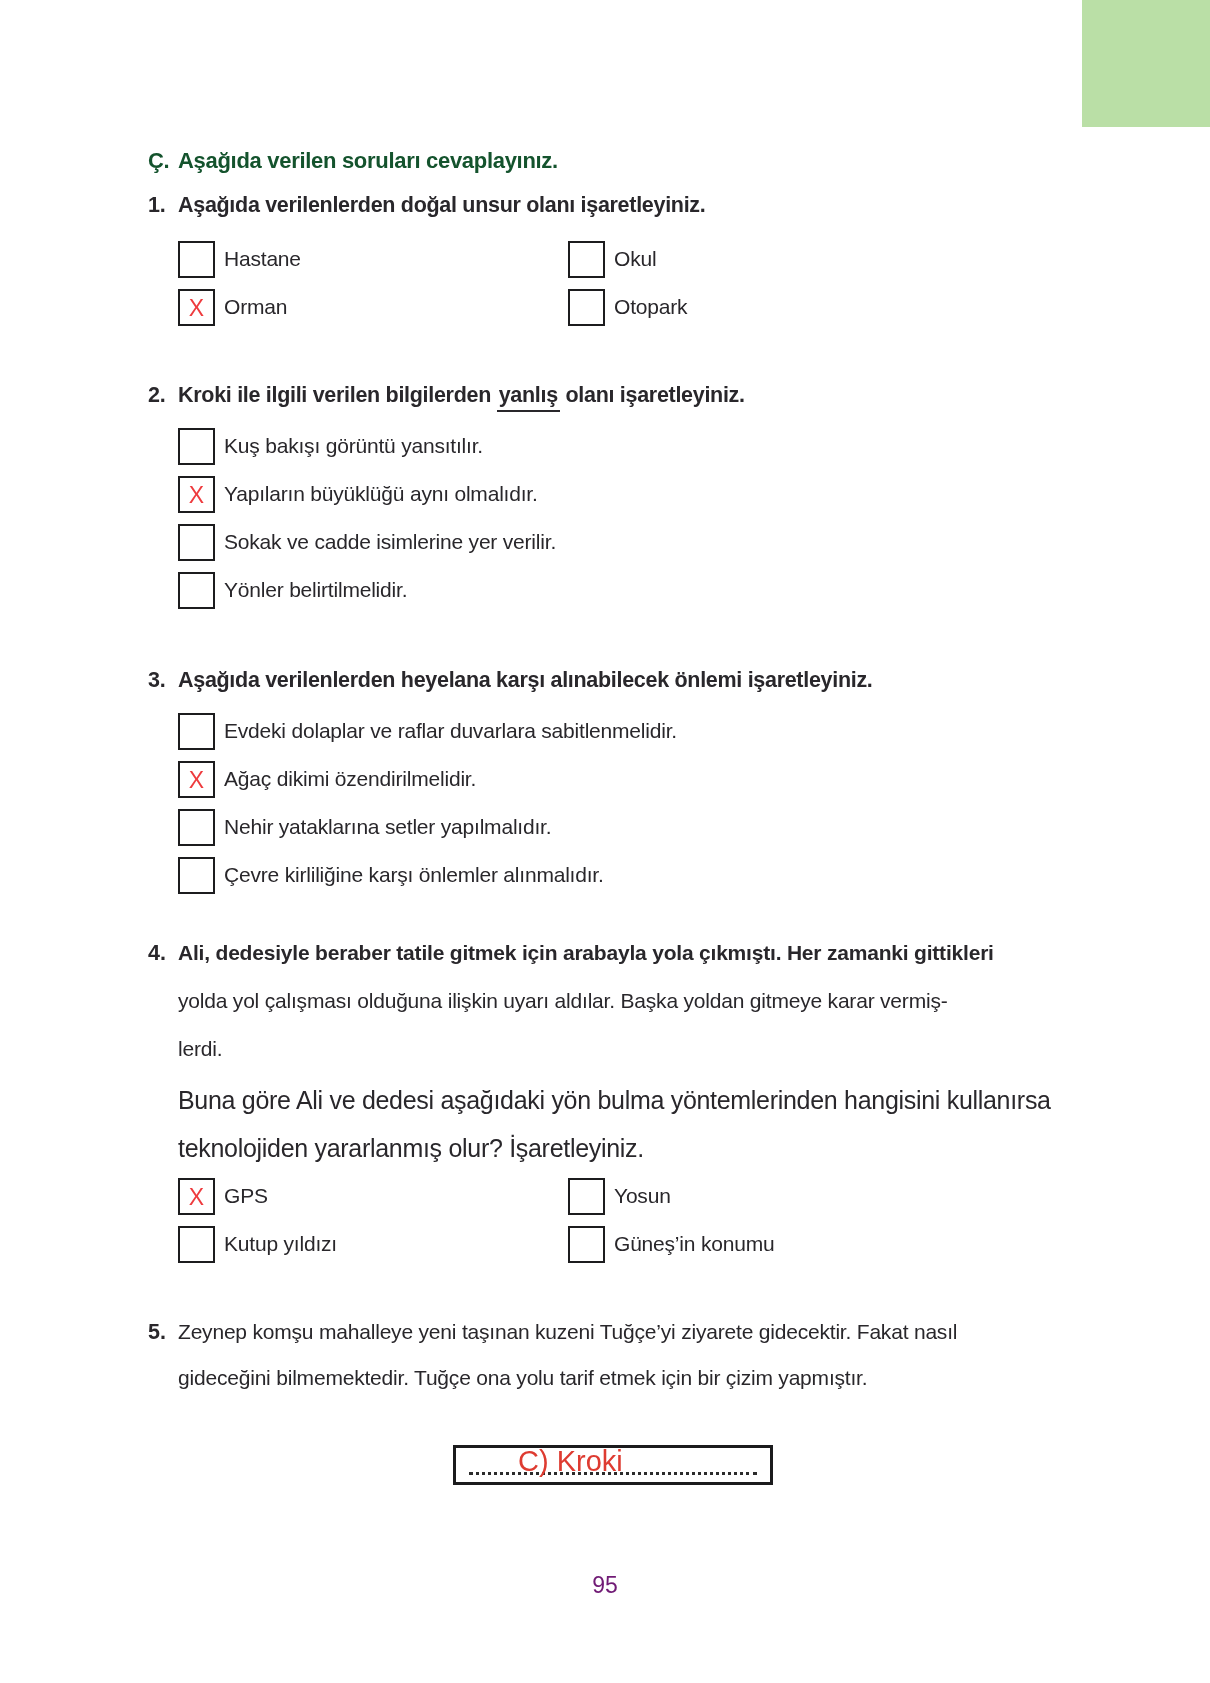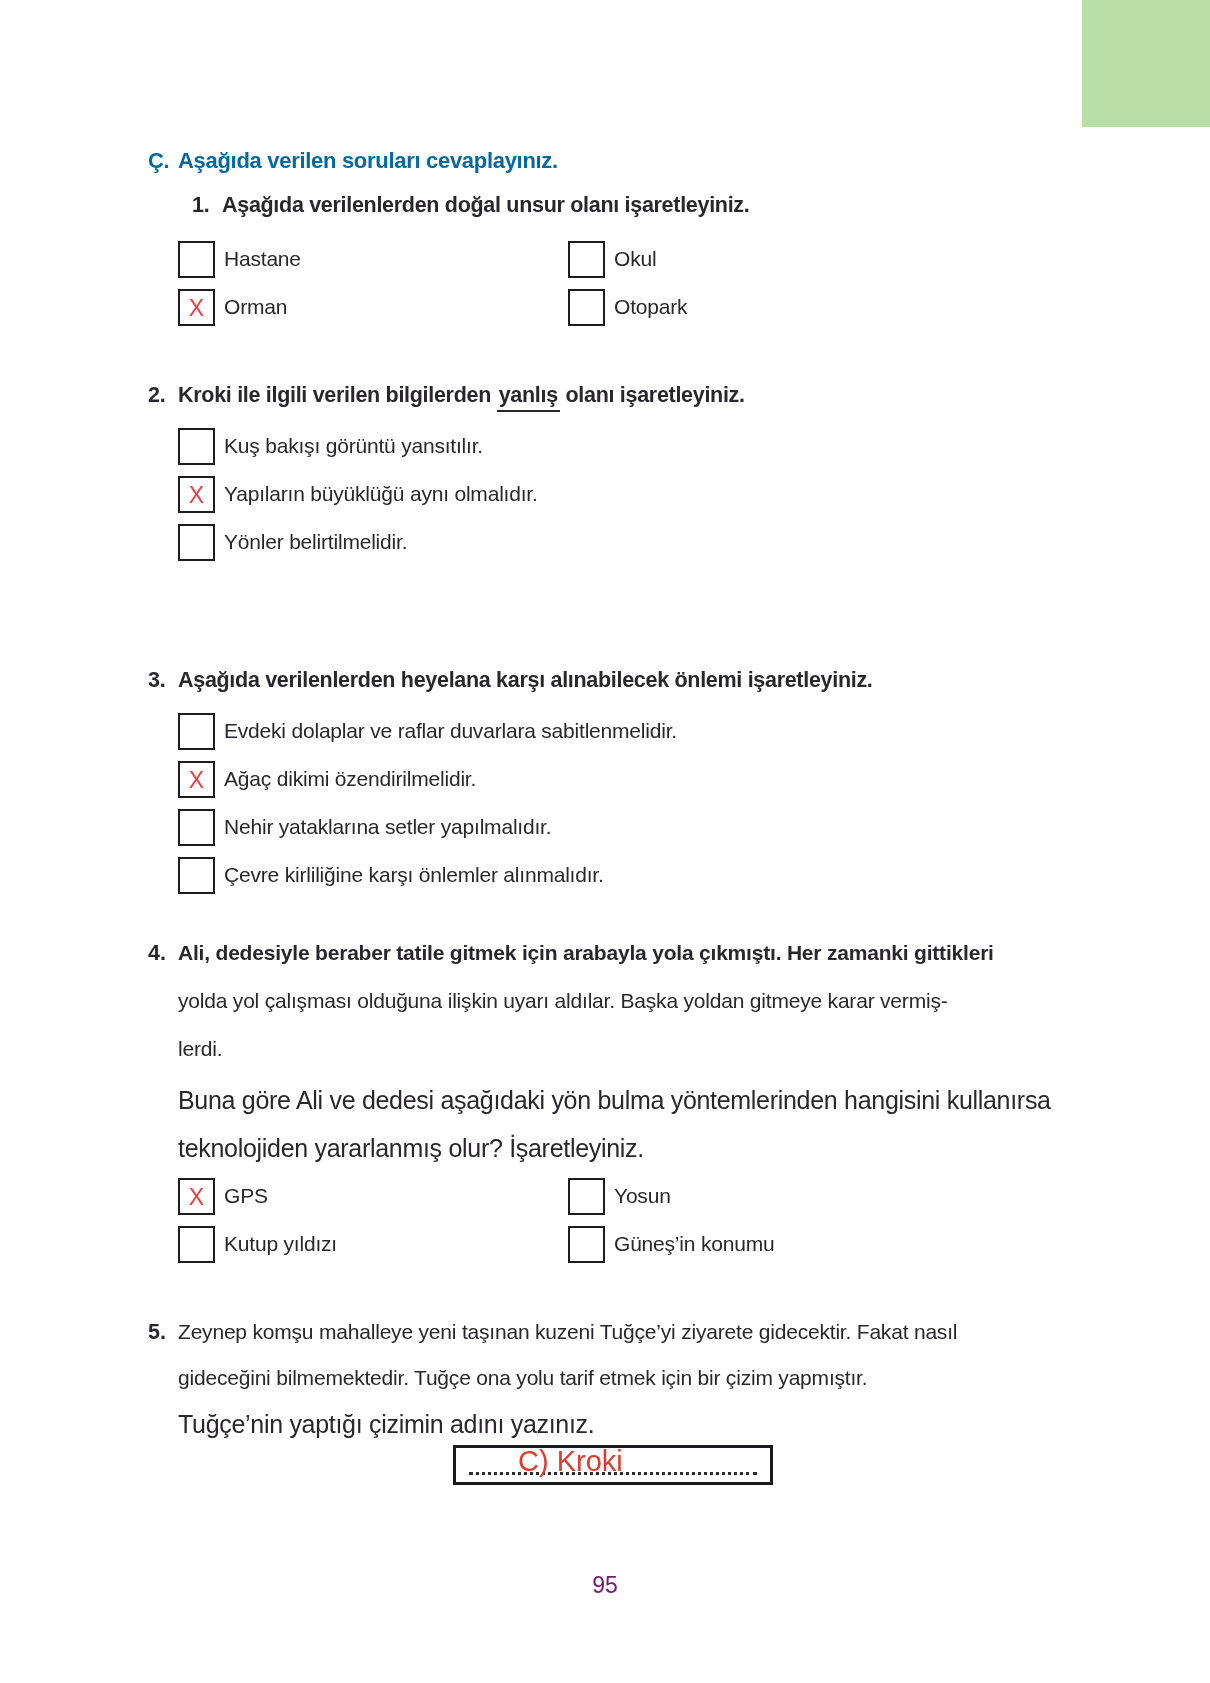--- a/index.html
+++ b/index.html
@@ -2,21 +2,21 @@
 <html><head>
 <meta charset="utf-8">
 <style>
   html,body { margin:0; padding:0; background:#ffffff; }
   .page {
     position:relative; width:1210px; height:1683px; background:#ffffff;
     font-family:"Liberation Sans", sans-serif; color:#29272b; overflow:hidden;
   }
   .corner-green { position:absolute; left:1082px; top:0; width:128px; height:127px; background:#badfa6; }
 
-  .sec-header { position:absolute; left:148px; top:148px; font-weight:700; font-size:22px; letter-spacing:-0.3px; color:#0369a1; white-space:nowrap; }
+  .sec-header { position:absolute; left:148px; top:148px; font-weight:700; font-size:22px; letter-spacing:-0.3px; color:#14532d; white-space:nowrap; }
   .sec-header .num { display:inline-block; width:30px; }
 
   .q-title { position:absolute; left:148px; font-weight:700; font-size:21.5px; letter-spacing:-0.3px; color:#29272b; white-space:nowrap; }
   .q-title .num { display:inline-block; width:30px; }
   .u-word { border-bottom:2.5px solid #29272b; padding:0 2px 3px 2px; }
 
   .opt-col { position:absolute; }
   .opt-row { display:flex; align-items:center; height:38px; margin-bottom:10px; }
   .cbox { width:33px; height:33px; border:2.5px solid #1c1c1e; background:#fff; display:flex; align-items:center; justify-content:center; flex:none; }
   .xmark { color:#ee3b3e; font-size:23px; line-height:1; transform:translateY(1px); }
@@ -36,21 +36,21 @@
 <body>
 
 <div class="page">
 
   <div class="corner-green"></div>
 
   <div class="sec-header">
     <span class="num">Ç.</span><span>Aşağıda verilen soruları cevaplayınız.</span>
   </div>
 
-  <div class="q-title" style="top:193px;margin-left:44px;">
+  <div class="q-title" style="top:193px;">
     <span class="num">1.</span><span>Aşağıda verilenlerden doğal unsur olanı işaretleyiniz.</span>
   </div>
   <div class="opt-col" style="left:178px; top:240px;">
     <div class="opt-row">
       <span class="cbox">
           <span class="xmark"></span>
         </span>
       <span class="opt-label">Hastane</span>
     </div>
     <div class="opt-row">
@@ -83,20 +83,26 @@
       <span class="cbox">
           <span class="xmark"></span>
         </span>
       <span class="opt-label">Kuş bakışı görüntü yansıtılır.</span>
     </div>
     <div class="opt-row">
       <span class="cbox">
           <span class="xmark">X</span>
         </span>
       <span class="opt-label">Yapıların büyüklüğü aynı olmalıdır.</span>
+    </div>
+    <div class="opt-row">
+      <span class="cbox">
+          <span class="xmark"></span>
+        </span>
+      <span class="opt-label">Sokak ve cadde isimlerine yer verilir.</span>
     </div>
     <div class="opt-row">
       <span class="cbox">
           <span class="xmark"></span>
         </span>
       <span class="opt-label">Yönler belirtilmelidir.</span>
     </div>
   </div>
 
   <div class="q-title" style="top:668px;">
@@ -160,21 +166,20 @@
       <span class="cbox">
           <span class="xmark"></span>
         </span>
       <span class="opt-label">Güneş’in konumu</span>
     </div>
   </div>
 
   <div class="q-num" style="top:1320px;">5.</div>
   <div class="text-line" style="top:1320px;">Zeynep komşu mahalleye yeni taşınan kuzeni Tuğçe’yi ziyarete gidecektir. Fakat nasıl</div>
   <div class="text-line" style="top:1366px;">gideceğini bilmemektedir. Tuğçe ona yolu tarif etmek için bir çizim yapmıştır.</div>
-  <div class="text-line bold" style="top:1410px;">Tuğçe’nin yaptığı çizimin adını yazınız.</div>
 
   <div class="answer-box">
     <div class="answer-dots"></div>
     <div class="answer-text">C) Kroki</div>
   </div>
 
   <div class="page-num">95</div>
 
 </div>
 

